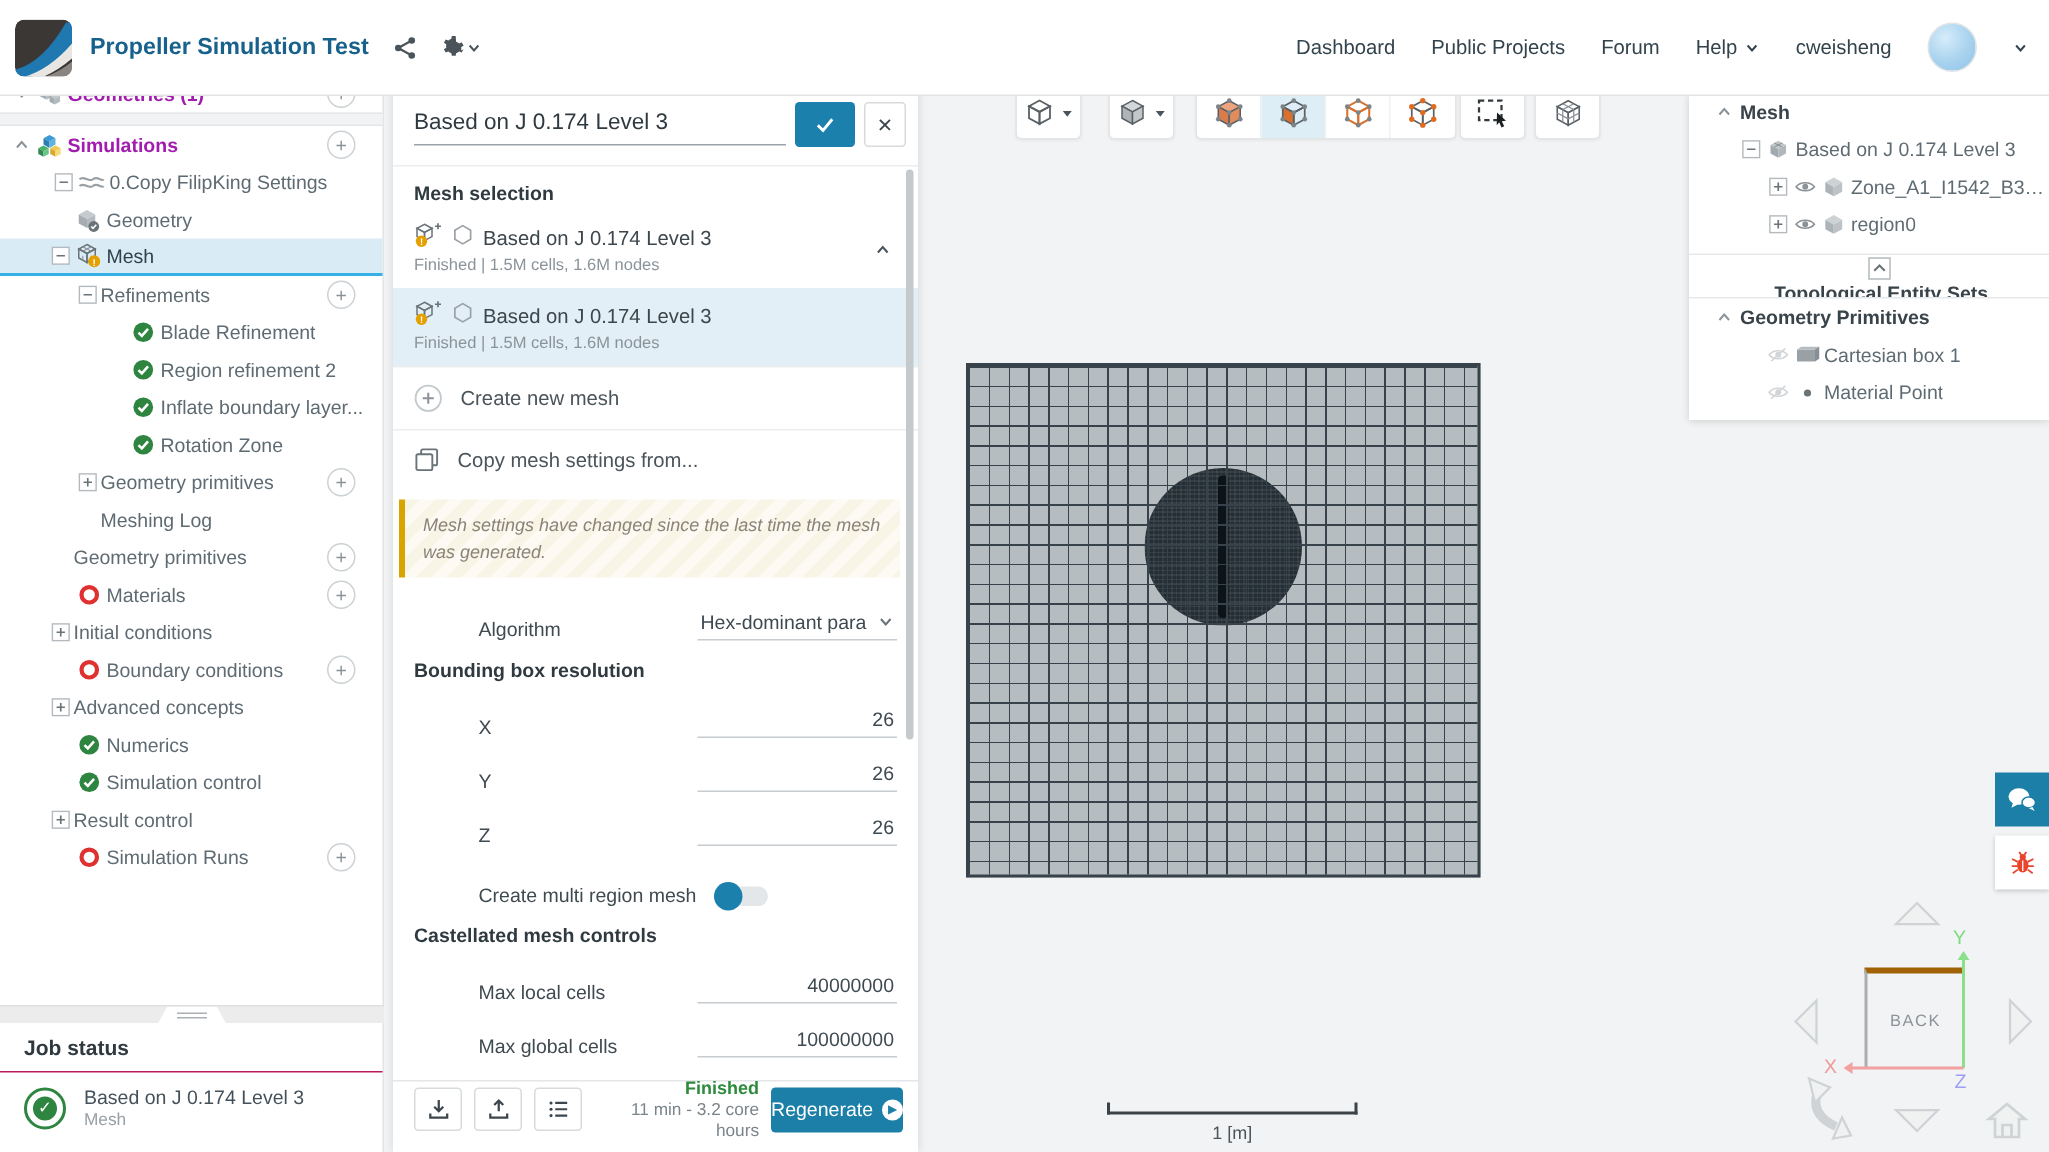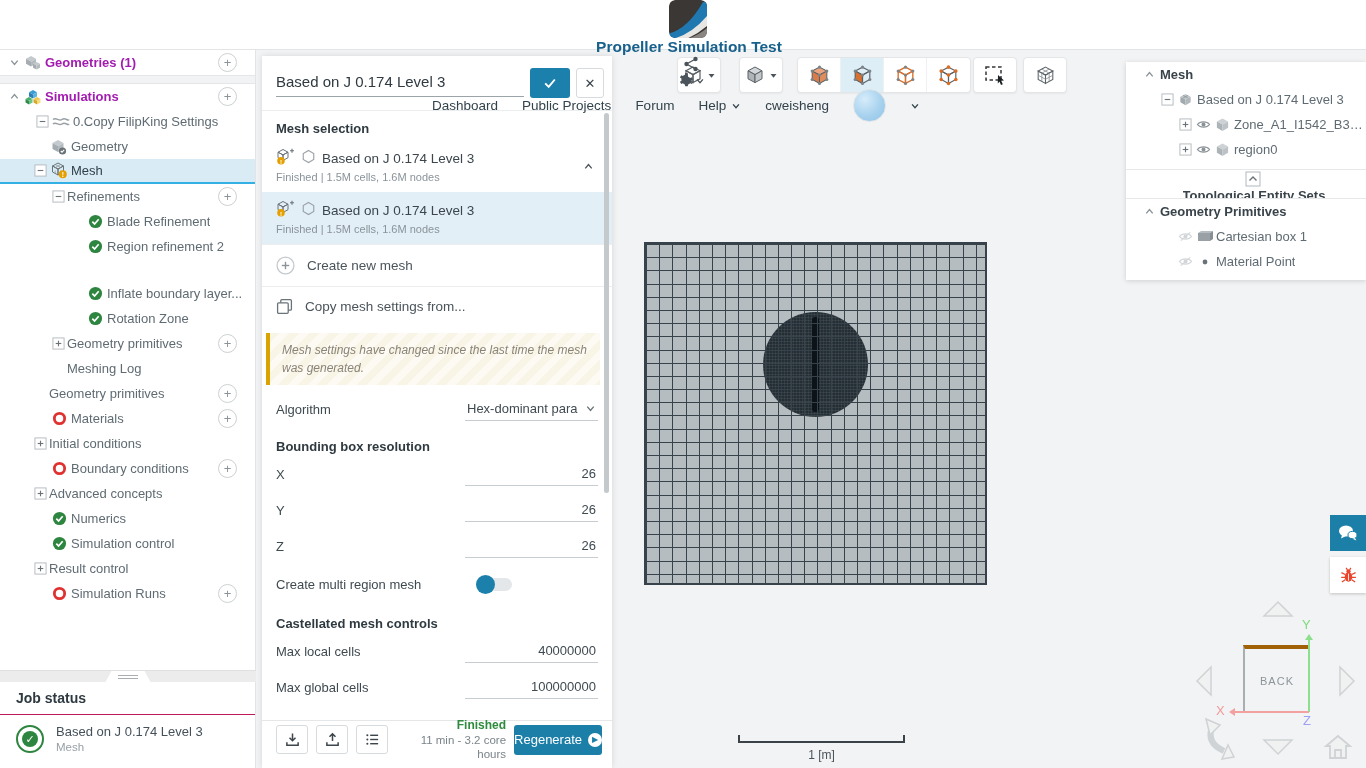--- a/index.html
+++ b/index.html
@@ -1,20 +1,20 @@
 <!DOCTYPE html>
 <html><head>
 <meta charset="utf-8">
 <style>
   * { margin:0; padding:0; box-sizing:border-box; }
   html,body { width:1366px; height:768px; overflow:hidden; }
   body { position:relative; background:#fff; font-family:"Liberation Sans",sans-serif; color:#3c464c; font-size:13px; }
 
   
-  .header { position:absolute; left:0; top:0; width:1366px; height:50px; background:#fff; border-bottom:1px solid #e2e4e5; display:flex; align-items:center; z-index:30;flex-direction:column; }
+  .header { position:absolute; left:0; top:0; width:1366px; height:64px; background:#fff; border-bottom:1px solid #e2e4e5; display:flex; align-items:center; z-index:30; }
   .logo { width:38px; height:38px; margin-left:10px; border-radius:6px; overflow:hidden; flex:0 0 auto; }
   .proj-title { margin-left:12px; font-size:15.5px; font-weight:bold; color:#17618c; }
   .hdr-ic { margin-left:16px; display:flex; align-items:center; color:#4a545a; cursor:pointer; }
   .hdr-spacer { flex:1; }
   .hdr-nav { display:flex; align-items:center; gap:24px; margin-right:14px; color:#33434c; font-size:13.5px; }
   .hdr-nav .nav-item { cursor:pointer; display:flex; align-items:center; gap:5px; }
   .avatar { width:33px; height:33px; border-radius:50%; background:radial-gradient(circle at 35% 30%, #d6ecfa 0%, #a8d2ee 55%, #8fc3e8 100%); border:1px solid #dfe4e6; }
 
   
   .workarea { position:absolute; left:256px; top:50px; width:1110px; height:718px; background:#f2f3f4; }
@@ -51,21 +51,21 @@
   .btn-x { width:28px; height:30px; background:#fff; border:1px solid #d7dbdd; border-radius:3px; color:#3c464c; font-size:13px; cursor:pointer; }
   .sp-div { border-top:1px solid #ebedee; margin-top:12px; }
   .sp-section { font-weight:bold; color:#2f3a40; padding:10px 14px 4px 14px; }
   .mesh-opt { padding:8px 14px 9px 14px; cursor:pointer; position:relative; }
   .mesh-opt.selected { background:#e2eff7; }
   .mo-line1 { display:flex; align-items:center; gap:6px; color:#3c464c; font-size:13.5px; }
   .mo-sub { color:#8a9399; font-size:11px; margin-top:3px; }
   .mo-chev { position:absolute; right:18px; top:20px; }
   .sp-actionrow { display:flex; align-items:center; gap:12px; padding:11px 14px; border-top:1px solid #ebedee; color:#4a545a; cursor:pointer; font-size:13.5px; }
   .warnbox { margin:7px 0 6px 4px; width:334px; min-height:48px; background:repeating-linear-gradient(135deg,#f8f4e6 0 7px,#fcfaf2 7px 14px); border-left:4px solid #d9a400; padding:8px 12px; font-style:italic; color:#8a8478; font-size:12px; line-height:1.5; }
-  .fieldrow { display:flex; align-items:center; padding:0 14px; height:36px; }
+  .fieldrow { display:flex; align-items:flex-end; padding:0 14px; height:36px;margin-left:43px; }
   .fieldrow .flabel { color:#3f4a50; }
   .fval { margin-left:auto; width:133px; border:none; border-bottom:1px solid #c6ccd0; text-align:right; font-size:13px; color:#3f4a50; padding:4px 2px; outline:none; font-family:inherit; background:transparent; }
   .selectbox { margin-left:auto; width:133px; border-bottom:1px solid #c6ccd0; display:flex; align-items:center; padding:4px 2px; cursor:pointer; color:#3f4a50; }
   .selectbox .seltext { flex:1; white-space:nowrap; overflow:hidden; }
   .sp-subhdr { font-weight:bold; color:#2f3a40; padding:12px 14px 2px 14px; }
   .toggle { margin-left:auto; margin-right:86px; width:36px; height:13px; background:#e3e7e9; border-radius:7px; position:relative; cursor:pointer; }
   .toggle .knob { position:absolute; left:0; top:-3px; width:19px; height:19px; border-radius:50%; background:#1b80ab; }
   .sp-footer { position:absolute; left:0; bottom:10px; width:350px; height:38px; border-top:1px solid #e4e6e7; background:#fff; display:flex; align-items:center; padding:0 10px 0 14px; gap:8px; }
   .fbtn { width:34px; height:29px; border:1px solid #d7dbdd; border-radius:3px; background:#fff; display:flex; align-items:center; justify-content:center; cursor:pointer; }
   .fstatus { margin-left:auto; text-align:right; line-height:1.25; }
@@ -282,21 +282,21 @@
     <div class="tree-row" style="padding-left: 68px;">
       <span class="slot"></span>
       <span class="ticon">
         <svg width="15" height="15" viewBox="0 0 16 16">
           <circle cx="8" cy="8" r="7" fill="#2e8540"></circle>
           <path d="M4.6,8.2 L7,10.6 L11.4,5.6" stroke="#fff" stroke-width="1.8" fill="none"></path>
         </svg>
       </span>
       <span class="tlabel">Region refinement 2</span>
     </div>
-    <div class="tree-row" style="padding-left: 68px; margin-top: 22px;">
+    <div class="tree-row" style="padding-left: 68px;">
       <span class="slot"></span>
       <span class="ticon">
         <svg width="15" height="15" viewBox="0 0 16 16">
           <circle cx="8" cy="8" r="7" fill="#2e8540"></circle>
           <path d="M4.6,8.2 L7,10.6 L11.4,5.6" stroke="#fff" stroke-width="1.8" fill="none"></path>
         </svg>
       </span>
       <span class="tlabel">Inflate boundary layer...</span>
     </div>
     <div class="tree-row" style="padding-left: 68px;">

